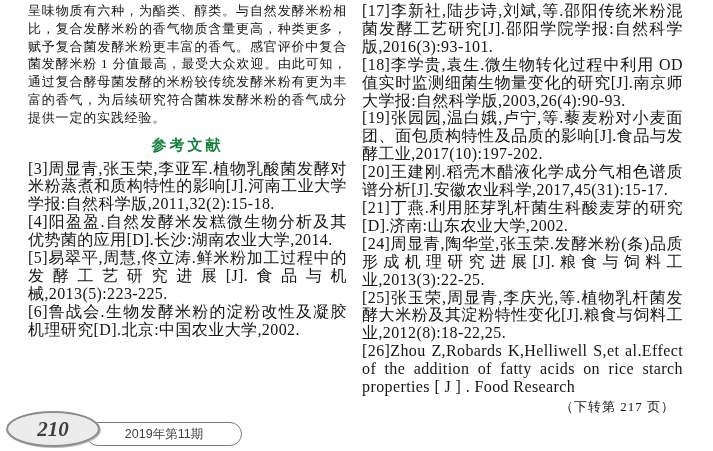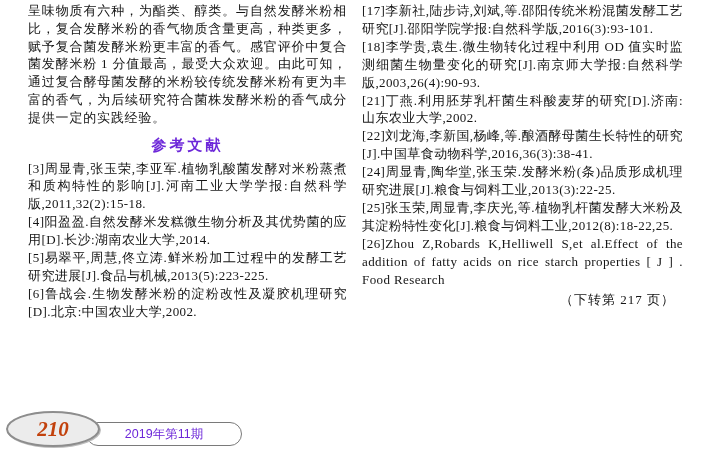--- a/index.html
+++ b/index.html
@@ -25,25 +25,25 @@
     text-justify: inter-character;
   }
 
   .ref-heading {
     margin: 9px 0 5px 0;
     text-align: center;
     font-size: 15px;
     font-weight: bold;
     letter-spacing: 3px;
     font-family: Liberation Mono, monospace;
-    color: #6d28d9;
+    color: #15803d;
   }
 
   .ref {
-    font-size: 13px;
+    font-size: 16px;
     line-height: 17.9px;
     letter-spacing: 0.4px;
     text-align: justify;
     text-justify: inter-character;
   }
 
   .continuation {
     margin-top: 2px;
     padding-right: 8px;
     text-align: right;
@@ -60,39 +60,39 @@
     height: 32px;
     background: #ececec;
     border: 2px solid #8d8d8d;
     border-radius: 50%;
     display: flex;
     align-items: center;
     justify-content: center;
     font-size: 21px;
     font-weight: bold;
     font-style: italic;
-    color: #c2410c;
+    color: #404040;
     z-index: 2;
     box-shadow: 1px 1px 0 #bdbdbd;
   }
   .issue {
     position: absolute;
     left: 86px;
     top: 422px;
     width: 154px;
     height: 22px;
     background: #ffffff;
     border: 1.5px solid #7a7a7a;
     border-radius: 12px;
     display: flex;
     align-items: center;
     justify-content: center;
     font-family: "Liberation Sans", "DejaVu Sans", sans-serif;
     font-size: 12.5px;
-    color: #6d28d9;
+    color: #404040;
     z-index: 1;
   }
 </style>
 </head>
 <body>
 
 <div class="page">
 
   <div class="col col-left">
     <p class="body-text">呈味物质有六种，为酯类、醇类。与自然发酵米粉相比，复合发酵米粉的香气物质含量更高，种类更多，赋予复合菌发酵米粉更丰富的香气。感官评价中复合菌发酵米粉 1 分值最高，最受大众欢迎。由此可知，通过复合酵母菌发酵的米粉较传统发酵米粉有更为丰富的香气，为后续研究符合菌株发酵米粉的香气成分提供一定的实践经验。</p>
@@ -102,22 +102,23 @@
       <div class="ref">[4]阳盈盈.自然发酵米发糕微生物分析及其优势菌的应用[D].长沙:湖南农业大学,2014.</div>
       <div class="ref">[5]易翠平,周慧,佟立涛.鲜米粉加工过程中的发酵工艺研究进展[J].食品与机械,2013(5):223-225.</div>
       <div class="ref">[6]鲁战会.生物发酵米粉的淀粉改性及凝胶机理研究[D].北京:中国农业大学,2002.</div>
     </div>
   </div>
 
   <div class="col col-right">
     <div class="ref-list">
       <div class="ref">[17]李新社,陆步诗,刘斌,等.邵阳传统米粉混菌发酵工艺研究[J].邵阳学院学报:自然科学版,2016(3):93-101.</div>
       <div class="ref">[18]李学贵,袁生.微生物转化过程中利用 OD 值实时监测细菌生物量变化的研究[J].南京师大学报:自然科学版,2003,26(4):90-93.</div>
+      <div class="ref">[19]张园园,温白娥,卢宁,等.藜麦粉对小麦面团、面包质构特性及品质的影响[J].食品与发酵工业,2017(10):197-202.</div>
+      <div class="ref">[20]王建刚.稻壳木醋液化学成分气相色谱质谱分析[J].安徽农业科学,2017,45(31):15-17.</div>
       <div class="ref">[21]丁燕.利用胚芽乳杆菌生科酸麦芽的研究[D].济南:山东农业大学,2002.</div>
-      <div class="ref">[22]刘龙海,李新国,杨峰,等.酿酒酵母菌生长特性的研究[J].中国草食动物科学,2016,36(3):38-41.</div>
       <div class="ref">[24]周显青,陶华堂,张玉荣.发酵米粉(条)品质形成机理研究进展[J].粮食与饲料工业,2013(3):22-25.</div>
       <div class="ref">[25]张玉荣,周显青,李庆光,等.植物乳杆菌发酵大米粉及其淀粉特性变化[J].粮食与饲料工业,2012(8):18-22,25.</div>
       <div class="ref">[26]Zhou Z,Robards K,Helliwell S,et al.Effect of the addition of fatty acids on rice starch properties [ J ] . Food Research</div>
     </div>
     <div class="continuation">（下转第 217 页）</div>
   </div>
 
   <div class="footer">
     <div class="page-num">210</div>
     <div class="issue">2019年第11期</div>

